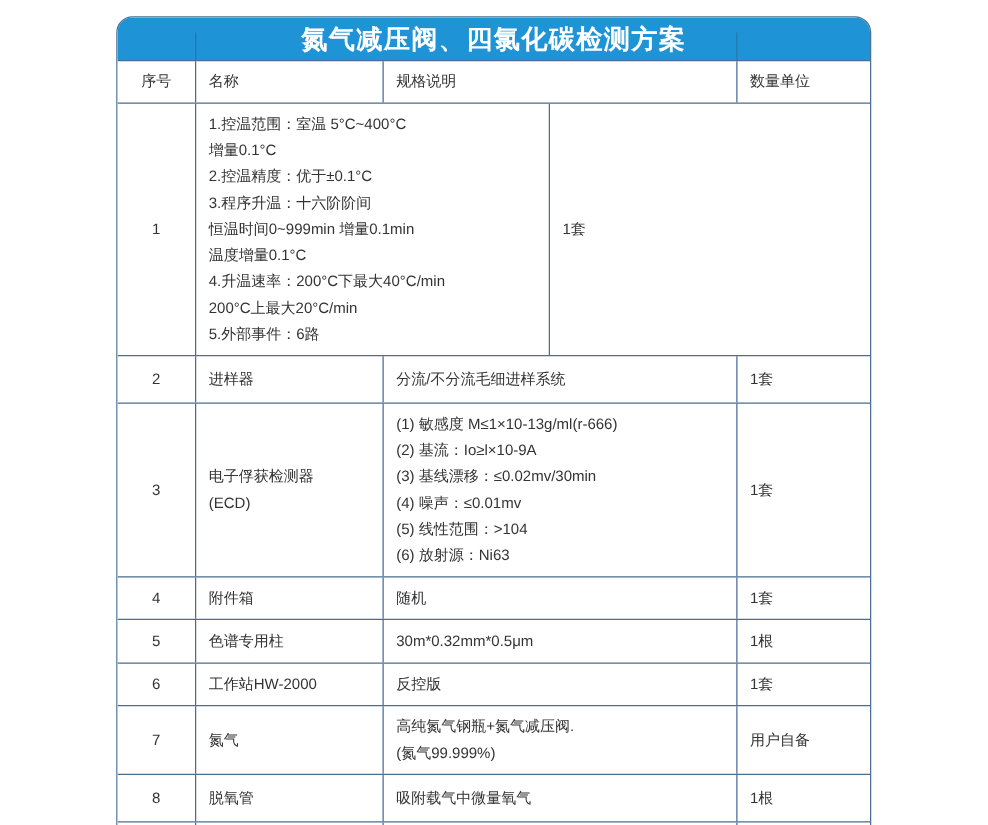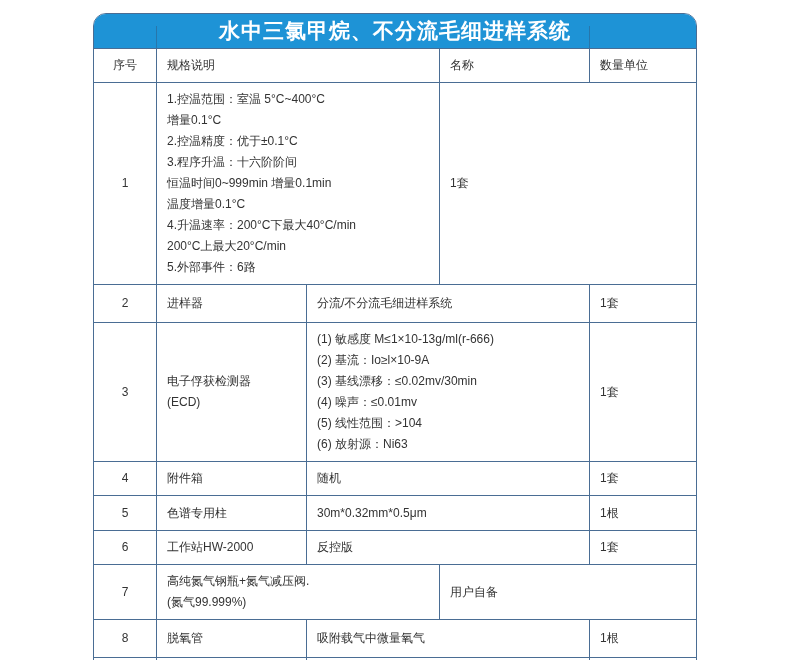--- a/index.html
+++ b/index.html
@@ -54,30 +54,30 @@
   .tbody .tr:nth-child(7) .td{min-height:45px;}
   .tbody .tr:nth-child(8) .td{min-height:37px;}
   .tbody .tr:nth-child(9) .td{min-height:35px;}
 </style>
 </head>
 <body>
 
 <div class="sheet">
 
   <div class="titlebar">
-    <span>水中三氯甲烷、不分流毛细进样系统</span>
+    <span>氮气减压阀、四氯化碳检测方案</span>
     <div class="vline" style="left:62px"></div>
     <div class="vline" style="left:495px"></div>
   </div>
 
   <div class="thead">
     <div class="tr">
       <div class="td c1">序号</div>
+      <div class="td c2">名称</div>
       <div class="td c3">规格说明</div>
-      <div class="td c2">名称</div>
       <div class="td c4">数量单位</div>
     </div>
   </div>
 
   <div class="tbody">
     <div class="tr">
       <div class="td c1">1</div>
       <div class="td c3">1.控温范围：室温 5°C~400°C
 增量0.1°C
 2.控温精度：优于±0.1°C
@@ -120,20 +120,21 @@
       <div class="td c4">1根</div>
     </div>
     <div class="tr">
       <div class="td c1">6</div>
       <div class="td c2">工作站HW-2000</div>
       <div class="td c3">反控版</div>
       <div class="td c4">1套</div>
     </div>
     <div class="tr">
       <div class="td c1">7</div>
+      <div class="td c2">氮气</div>
       <div class="td c3">高纯氮气钢瓶+氮气减压阀.
 (氮气99.999%)</div>
       <div class="td c4">用户自备</div>
     </div>
     <div class="tr">
       <div class="td c1">8</div>
       <div class="td c2">脱氧管</div>
       <div class="td c3">吸附载气中微量氧气</div>
       <div class="td c4">1根</div>
     </div>

